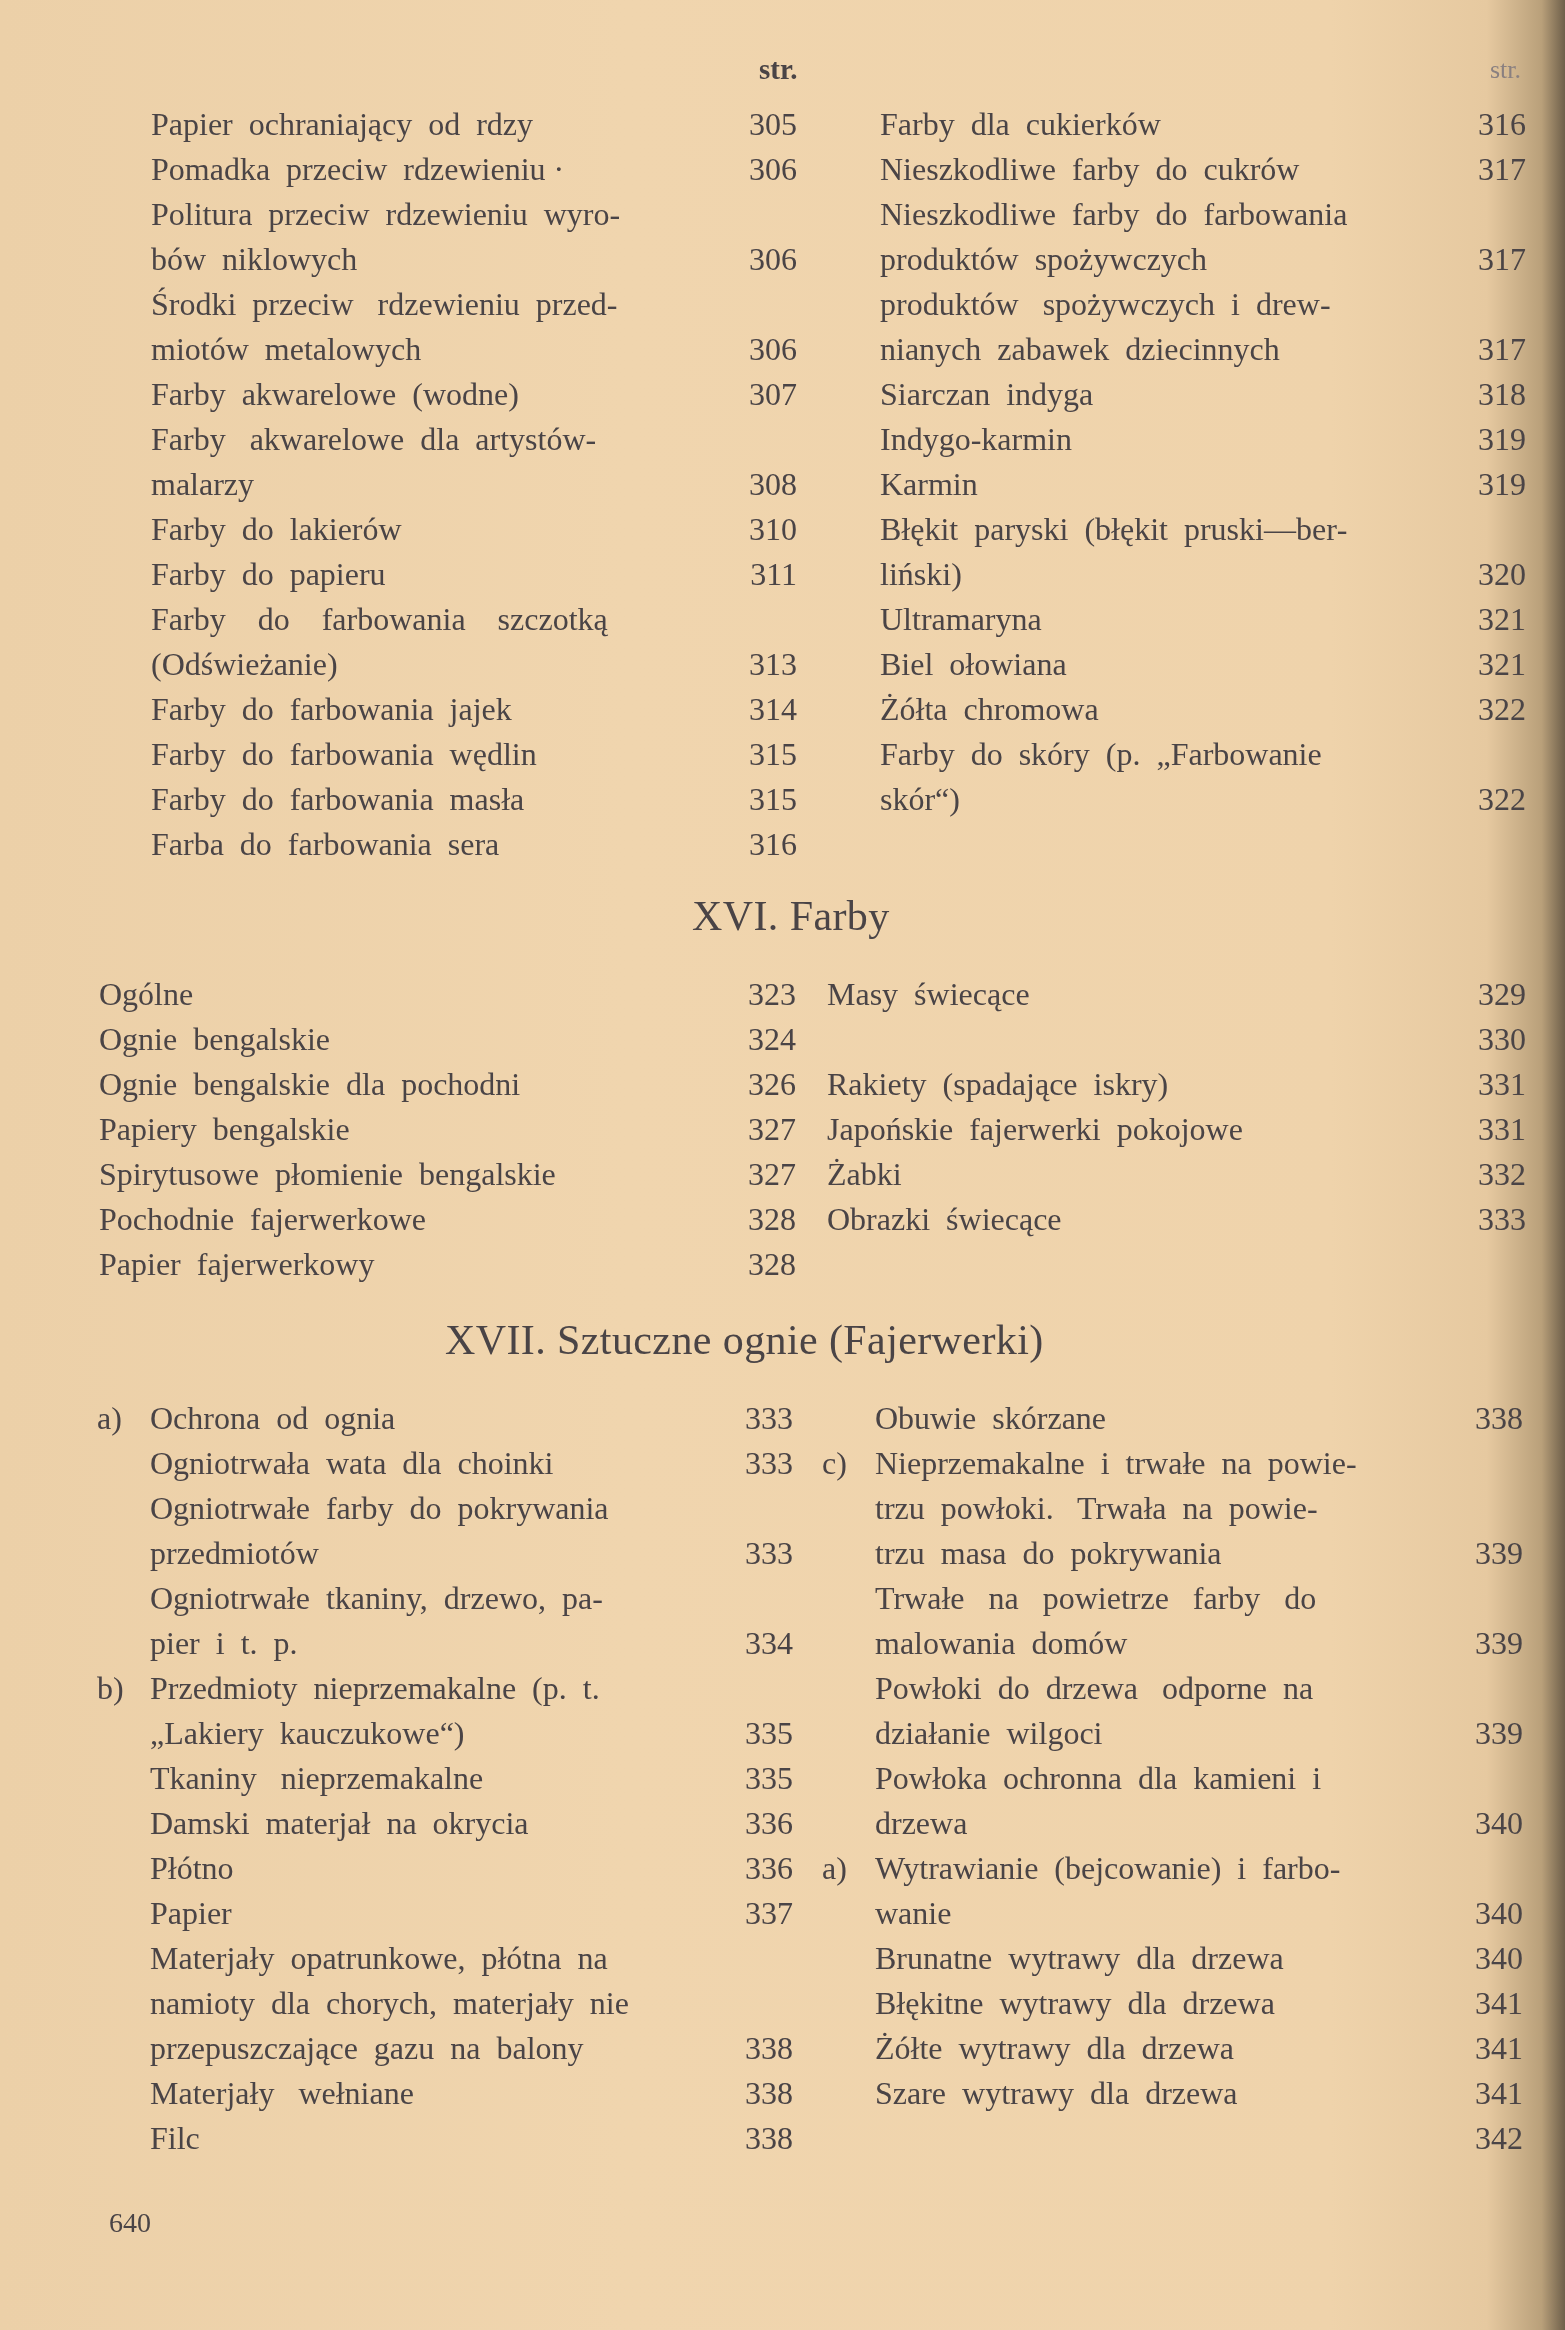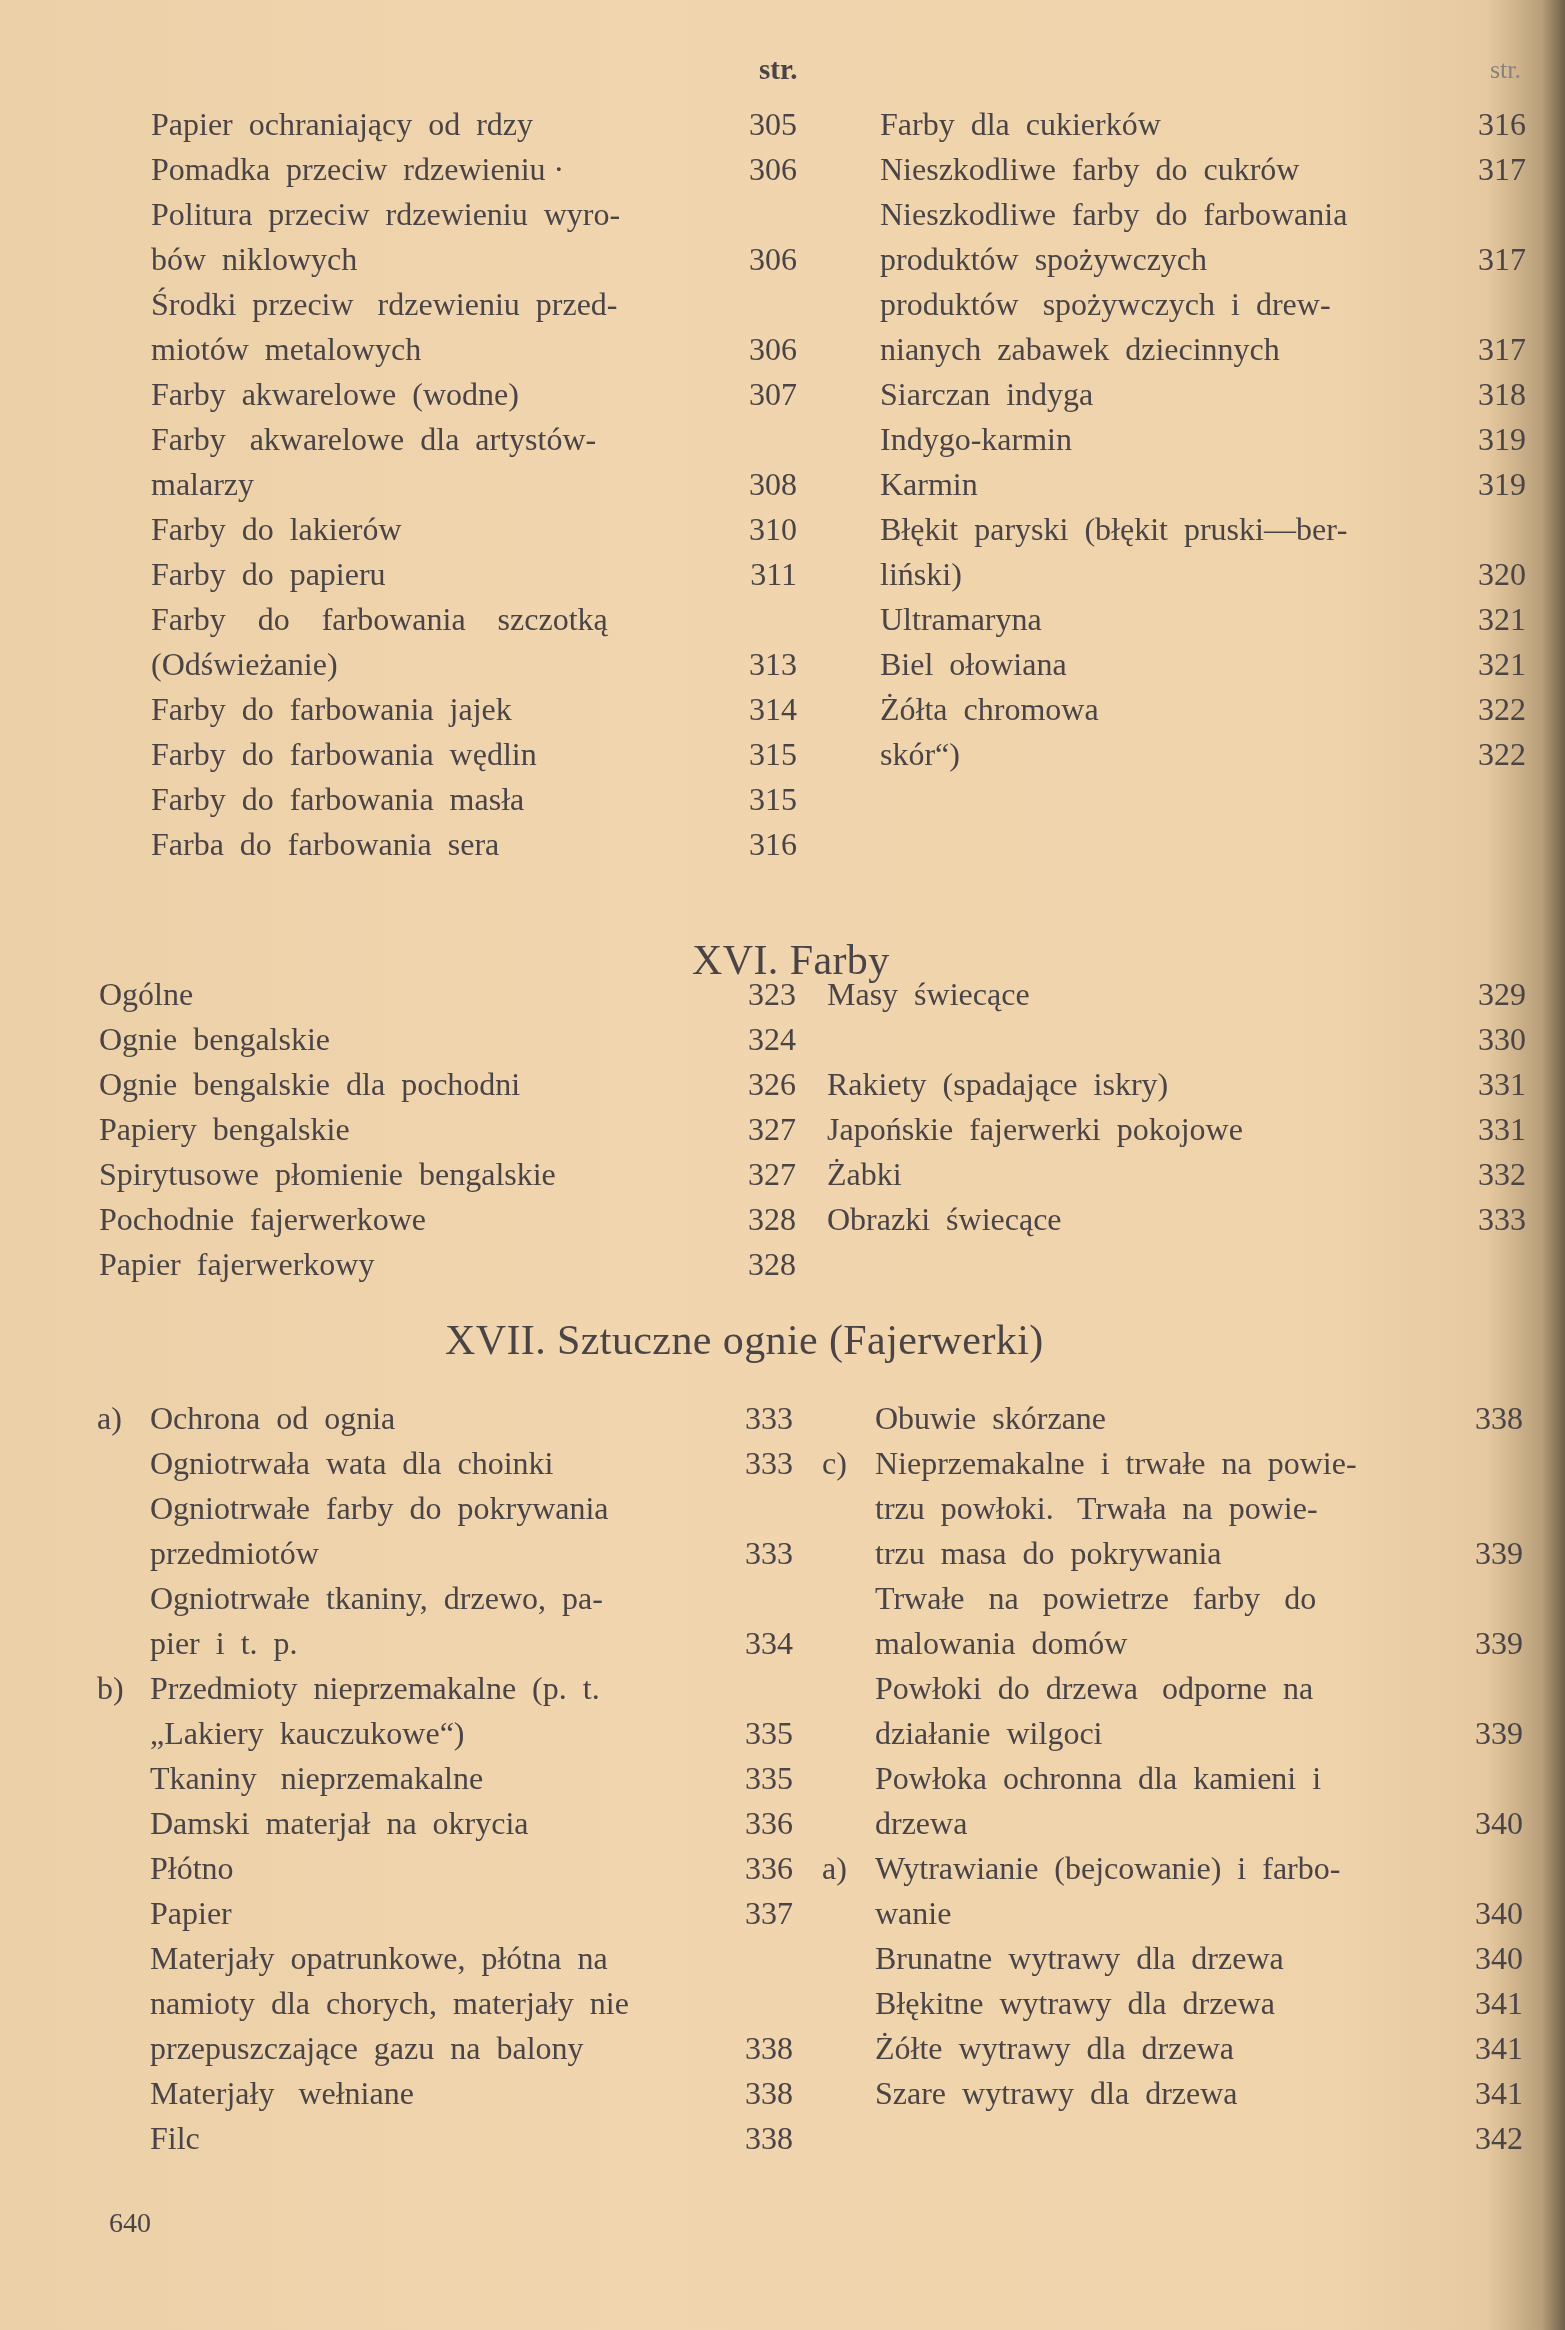--- a/index.html
+++ b/index.html
@@ -140,26 +140,29 @@
     </div>
     <div class="row">
       <span class="txt" style="white-space: pre;">Biel  ołowiana</span>
       <span class="num">321</span>
     </div>
     <div class="row">
       <span class="txt" style="white-space: pre;">Żółta  chromowa</span>
       <span class="num">322</span>
     </div>
     <div class="row">
+      <span class="txt" style="white-space: pre;">Farby  do  skóry  (p.  „Farbowanie</span>
+    </div>
+    <div class="row">
       <span class="txt" style="white-space: pre;">skór“)</span>
       <span class="num">322</span>
     </div>
   </div>
 
-<div class="heading" style="left:692px; top:936px;">XVI.  Farby</div>
+<div class="heading" style="left:692px; top:892px;">XVI.  Farby</div>
 
 <div class="col" style="left:99px; top:972px; width:697px;">
     <div class="row">
       <span class="txt" style="white-space: pre;">Ogólne</span>
       <span class="num">323</span>
     </div>
     <div class="row">
       <span class="txt" style="white-space: pre; text-align: center;">Ognie  bengalskie</span>
       <span class="num">324</span>
     </div>

